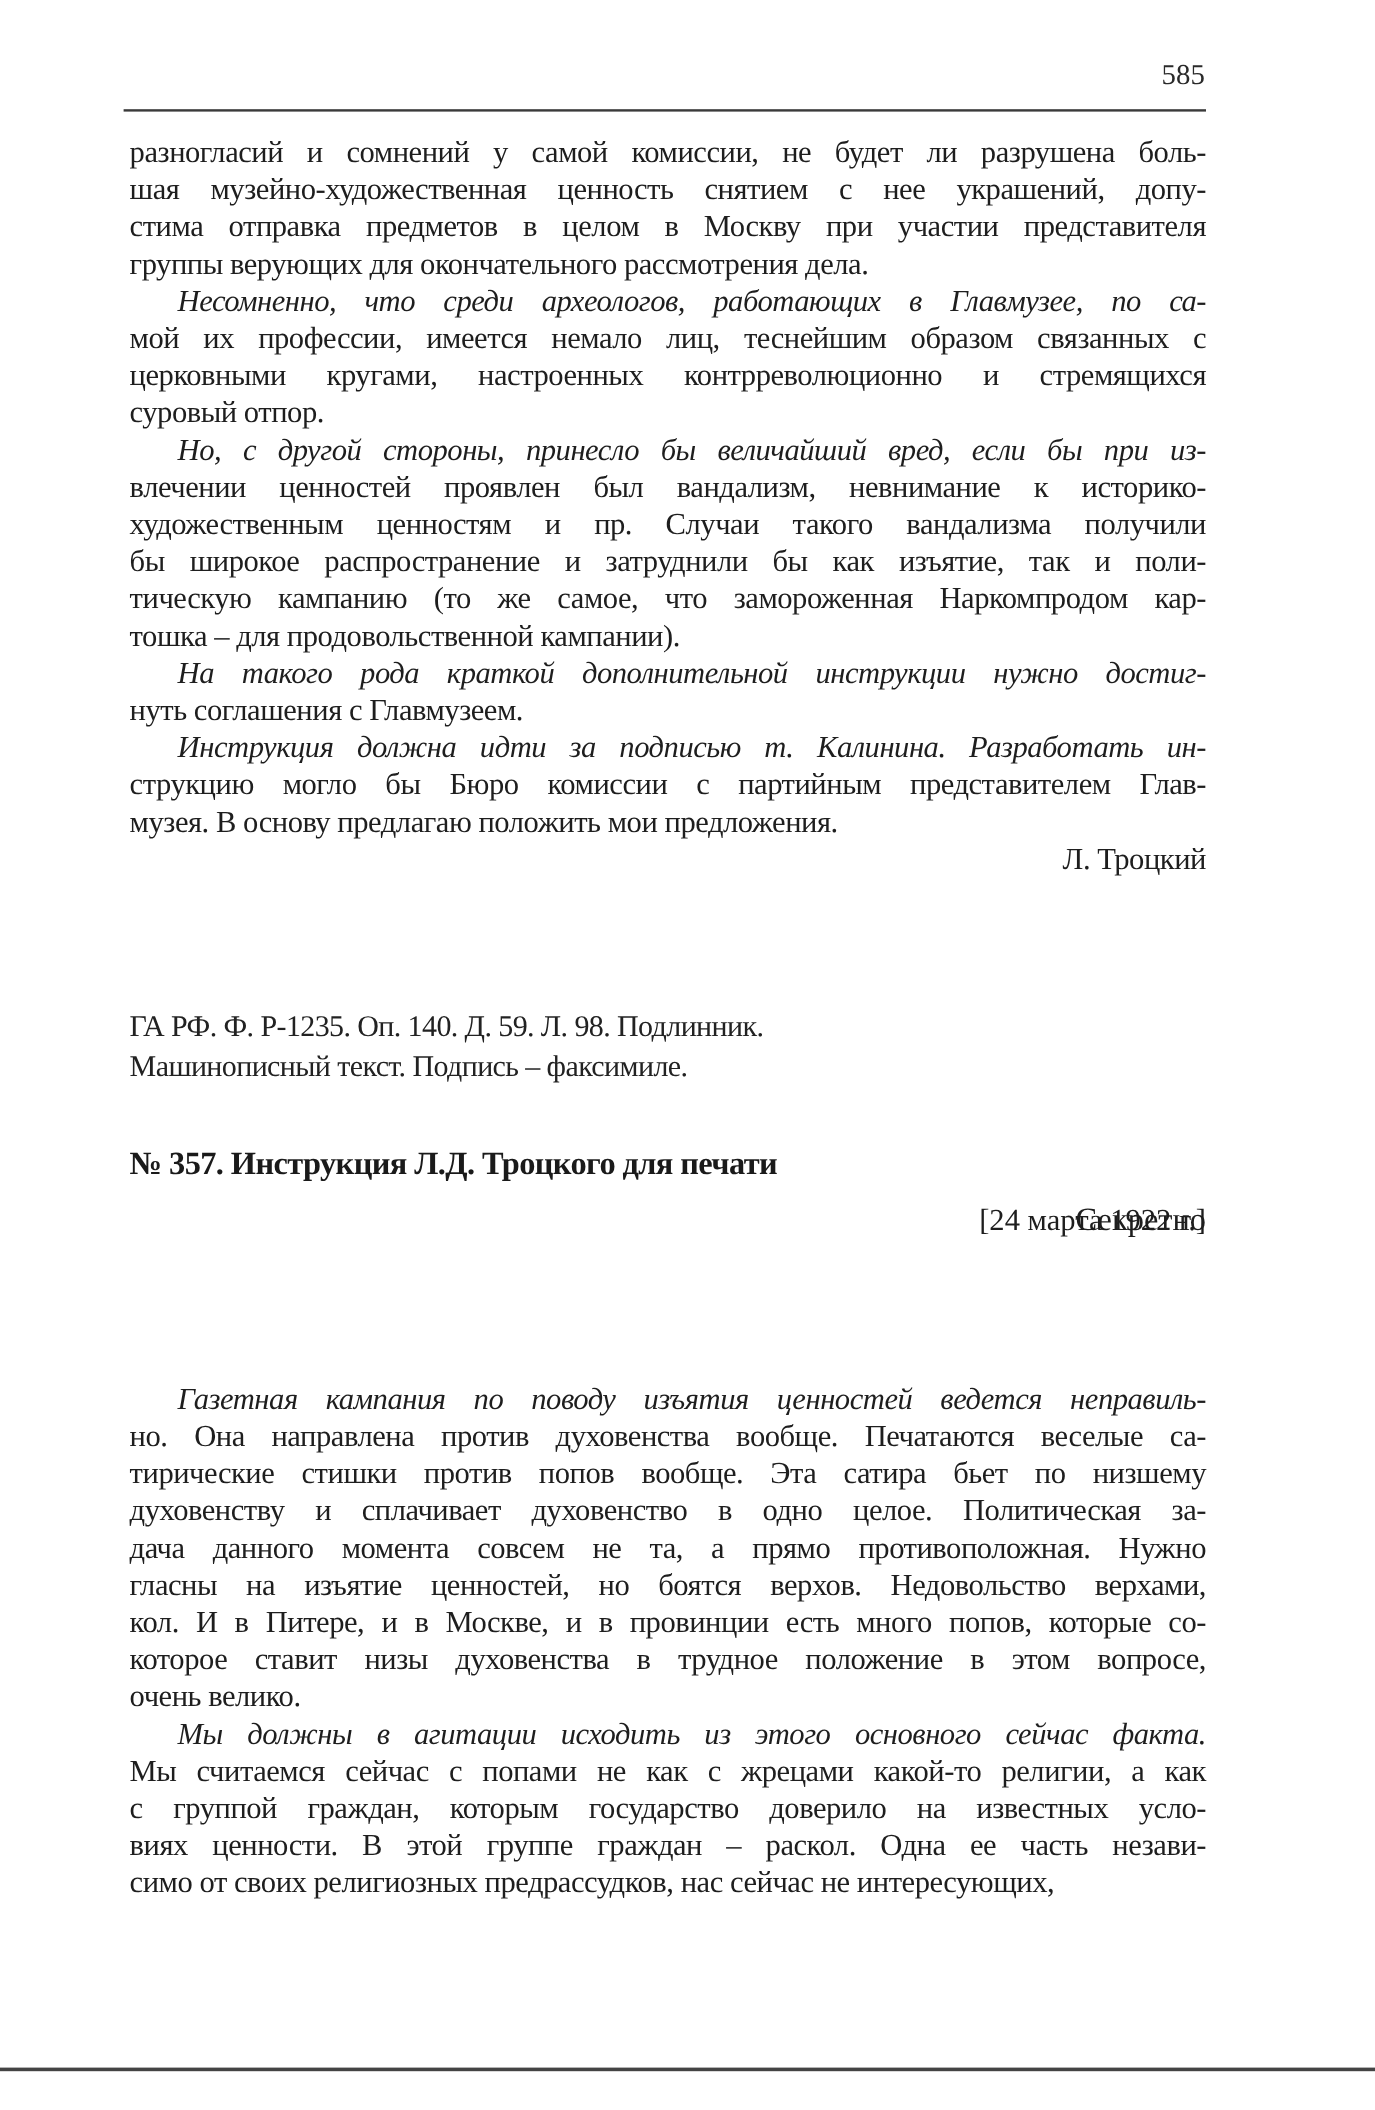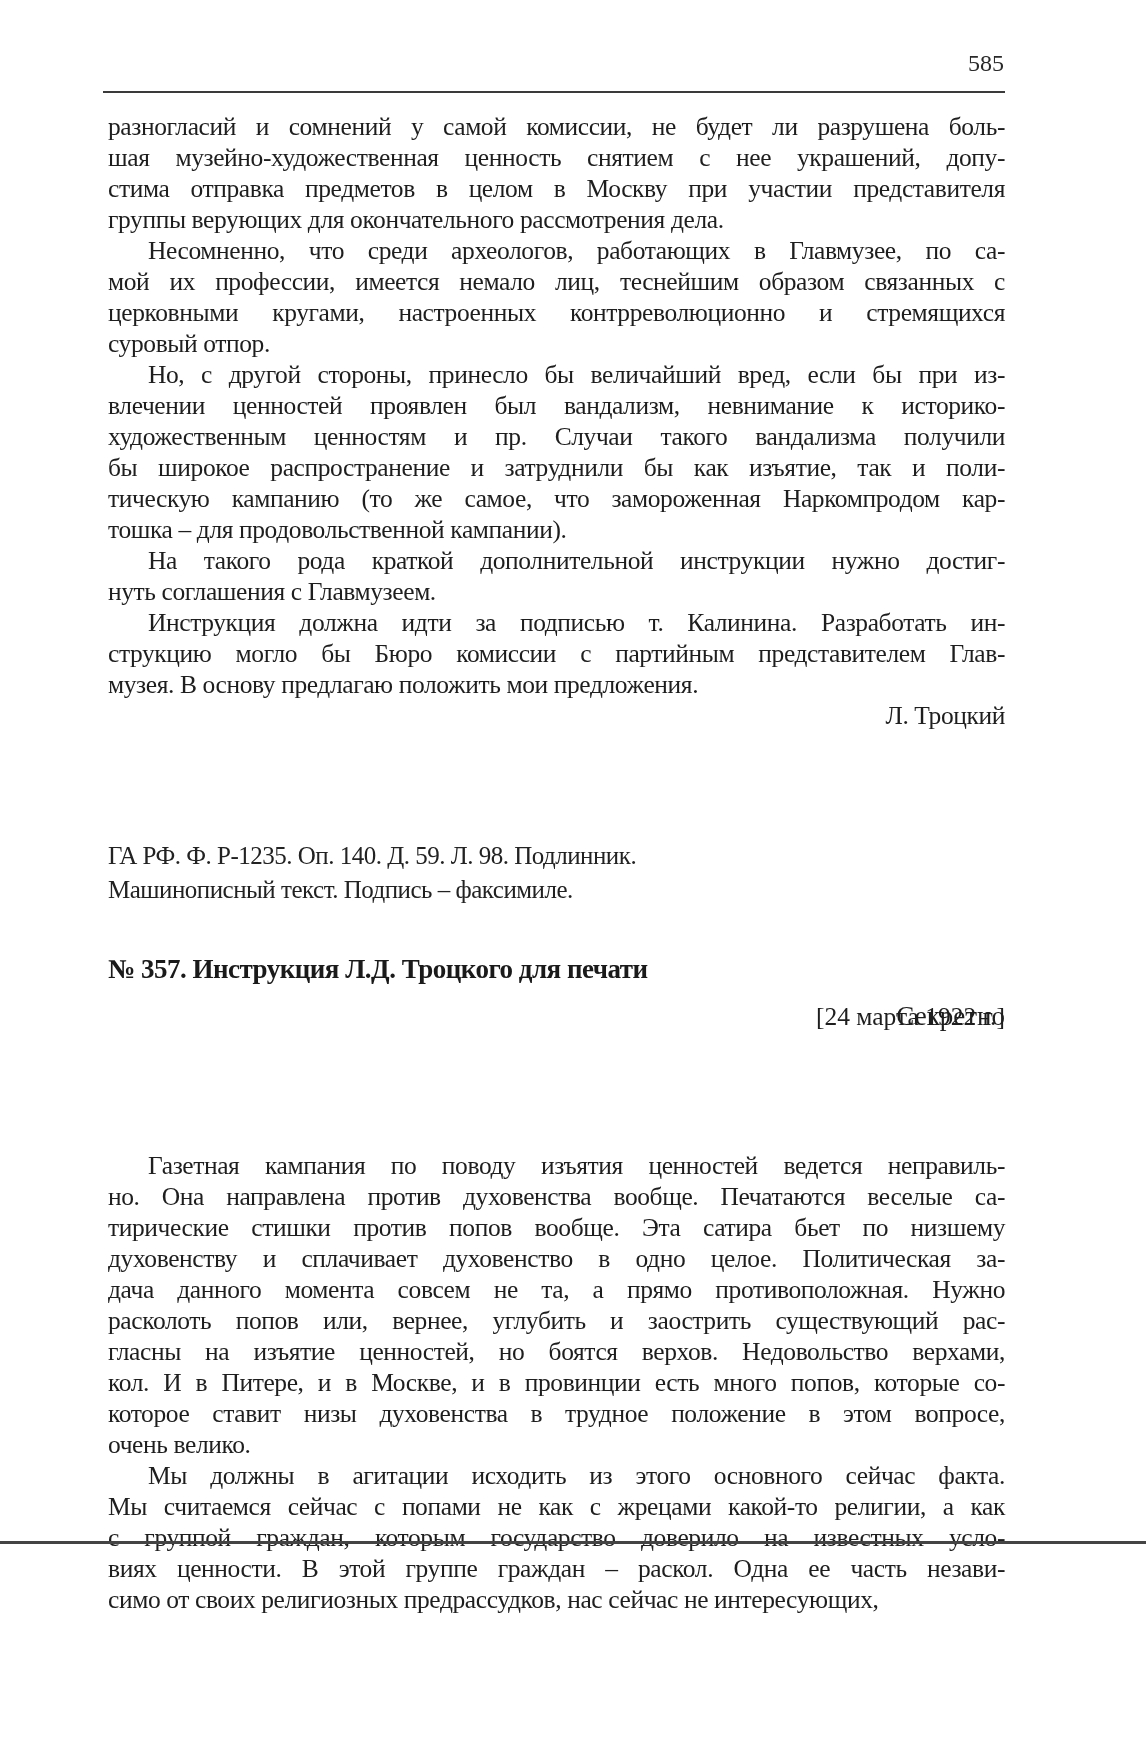--- a/index.html
+++ b/index.html
@@ -1,25 +1,25 @@
 <!DOCTYPE html>
 <html><head>
 <meta charset="utf-8">
 <style>
   html, body { margin: 0; padding: 0; background: #ffffff; }
   body { width: 1146px; height: 1758px; position: relative; overflow: hidden;
          font-family: "Liberation Serif", "DejaVu Serif", serif; color: #1e1e1e; }
-  .page { position: absolute; left: 0; top: 0; width: 1146px; height: 1544px; }
+  .page { position: absolute; left: 0; top: 0; width: 1146px; height: 1726px; }
   .page-number { position: absolute; top: 50px; right: 142px; font-size: 24px; color: #2a2a2a; }
   .header-rule { position: absolute; left: 103px; top: 91px; width: 902px; height: 0; border-top: 2px solid #3a3a3a; }
   .column { position: absolute; left: 108px; width: 897px; }
   .line { display: block; height: 31px; line-height: 31px; font-size: 25.5px; white-space: nowrap;
           text-align: justify; text-align-last: justify; letter-spacing: -0.4px; transform-origin: left center; }
   .line.last { text-align-last: left; }
-  .line.indent { padding-left: 40px; }
+  .line.indent { padding-left: 40px; font-style: italic; }
   .line.right { text-align: center; text-align-last: right; }
   .source { position: absolute; left: 108px; top: 839px; font-size: 25px; line-height: 34px; color: #222; }
   .source span { display: block; letter-spacing: -0.5px; }
   .doc-heading { position: absolute; left: 108px; top: 954px; font-size: 27px; font-weight: bold; letter-spacing: -0.5px; color: #1a1a1a; }
   .doc-date { position: absolute; right: 141px; top: 1002px; font-size: 25.5px; }
   .doc-class { position: absolute; right: 141px; top: 1001px; font-size: 27px; }
   .bottom-border { position: absolute; left: 0; bottom: 0; width: 1146px; height: 3px; background: #444; }
 </style>
 </head>
 <body>
@@ -59,21 +59,20 @@
   <div class="doc-heading">№ 357. Инструкция Л.Д. Троцкого для печати</div>
   <div class="doc-date">[24 марта 1922 г.]</div>
   <div class="doc-class">Секретно</div>
 
   <div class="column" id="col-bottom" style="top:1150px;">
       <span class="line indent">Газетная кампания по поводу изъятия ценностей ведется неправиль-</span>
       <span class="line">но. Она направлена против духовенства вообще. Печатаются веселые са-</span>
       <span class="line">тирические стишки против попов вообще. Эта сатира бьет по низшему</span>
       <span class="line">духовенству и сплачивает духовенство в одно целое. Политическая за-</span>
       <span class="line">дача данного момента совсем не та, а прямо противоположная. Нужно</span>
-      <span class="line">расколоть попов или, вернее, углубить и заострить существующий рас-</span>
       <span class="line">гласны на изъятие ценностей, но боятся верхов. Недовольство верхами,</span>
       <span class="line">кол. И в Питере, и в Москве, и в провинции есть много попов, которые со-</span>
       <span class="line">которое ставит низы духовенства в трудное положение в этом вопросе,</span>
       <span class="line last">очень велико.</span>
       <span class="line indent">Мы должны в агитации исходить из этого основного сейчас факта.</span>
       <span class="line">Мы считаемся сейчас с попами не как с жрецами какой-то религии, а как</span>
       <span class="line">с группой граждан, которым государство доверило на известных усло-</span>
       <span class="line">виях ценности. В этой группе граждан – раскол. Одна ее часть незави-</span>
       <span class="line last">симо от своих религиозных предрассудков, нас сейчас не интересующих,</span>
     </div>

